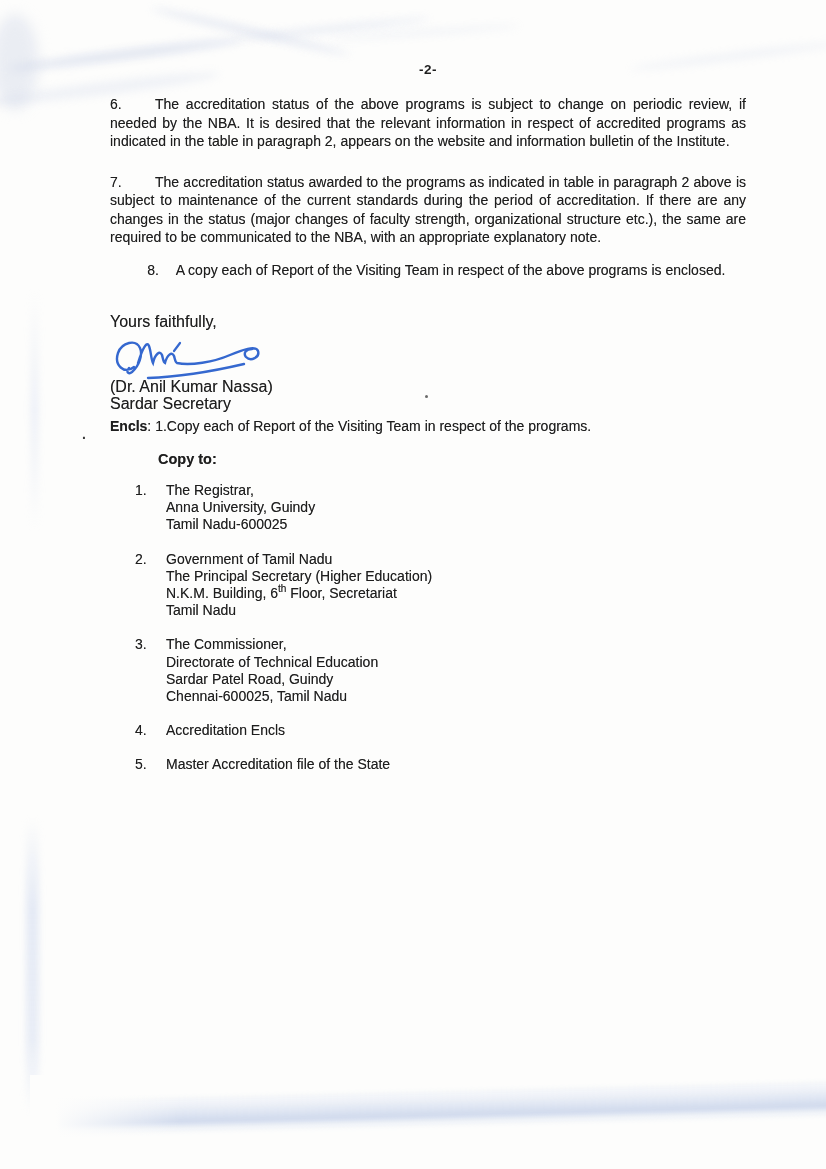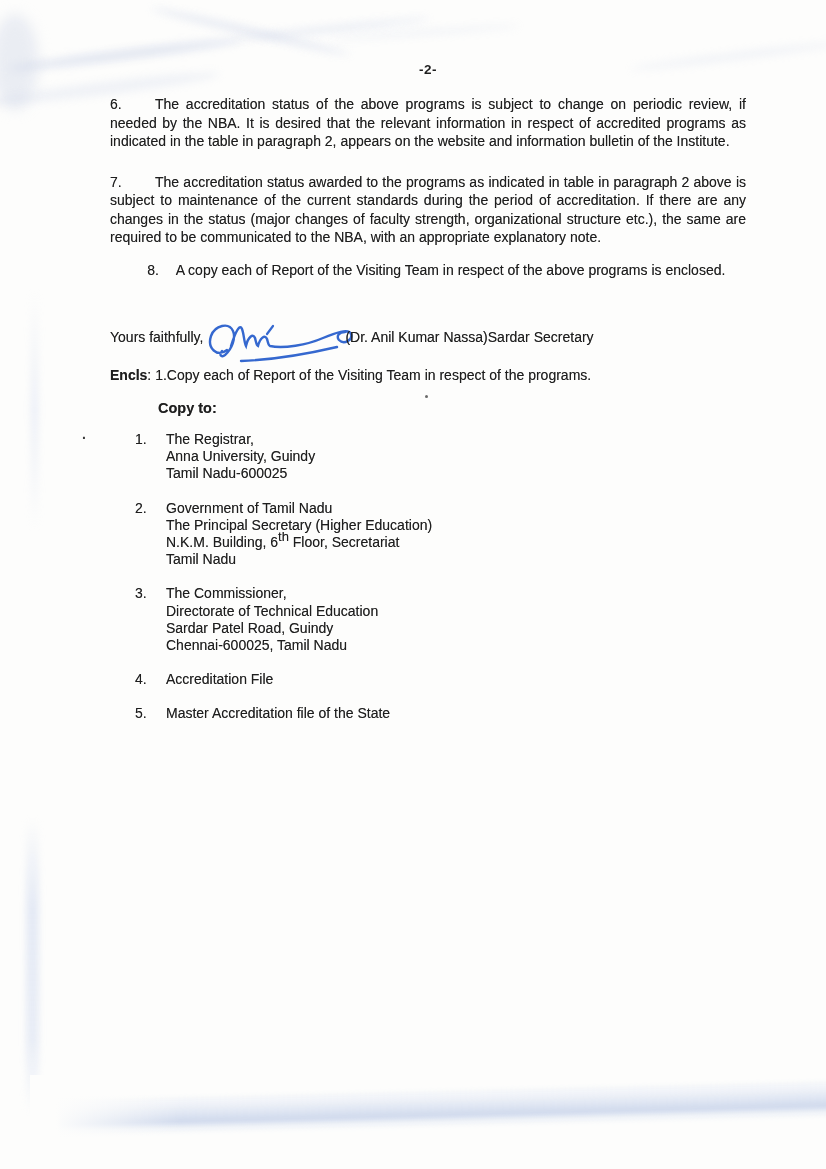--- a/index.html
+++ b/index.html
@@ -29,41 +29,41 @@
     text-align:justify;
     text-shadow:0 0 0.4px rgba(20,20,20,0.5);
   }
   .p6 { margin-top:18px; }
   .p7 { margin-top:22px; }
   .p8 { margin-top:14px; text-align:center; }
   .pnum { display:inline-block; width:45px; }
 
   .sig-block {
     margin-top:34px;
-    display:flex; flex-direction:row; align-items:center;
-    font-size:14px; line-height:17px;
+    display:flex; flex-direction:column; align-items:flex-start;
+    font-size:16px; line-height:17px;
     text-shadow:0 0 0.4px rgba(20,20,20,0.5);
   }
   .sig-svg { margin:3px -16px -7px 0; display:block; }
 
   .encls { margin:6px 0 0 0; font-size:14px; line-height:17px; text-shadow:0 0 0.4px rgba(20,20,20,0.5); }
   .encls .lbl { font-weight:bold; }
 
   .stray-dot { position:absolute; left:82px; top:426px; font-size:14px; font-weight:bold; color:#3a3a3a; z-index:3; }
 
   .copy-heading { margin-top:16px; font-weight:bold; font-size:14.5px; text-shadow:0 0 0.4px rgba(20,20,20,0.5);margin-left:48px; }
 
   .citem {
     display:flex; margin-top:17px; padding-left:25px;
     font-size:14px; line-height:17.2px;
     text-shadow:0 0 0.4px rgba(20,20,20,0.5);
   }
   .citem.first { margin-top:15px; }
   .cnum { width:31px; flex:none; }
-  sup { font-size:13px; line-height:0; vertical-align:super; }
+  sup { font-size:10px; line-height:0; vertical-align:super; }
 
   
   .art { position:absolute; z-index:1; pointer-events:none; }
   .streak { background:rgba(199,208,229,0.55); border-radius:50%; filter:blur(4px); }
   .a1 { left:8px;  top:50px;  width:235px; height:9px;  transform:rotate(-7deg); }
   .a2 { left:148px; top:28px; width:205px; height:7px;  transform:rotate(13deg); opacity:.8; }
   .a3 { left:230px; top:26px; width:200px; height:6px;  transform:rotate(-6deg); opacity:.7; }
   .a4 { left:-14px; top:82px; width:235px; height:13px; transform:rotate(-7deg); opacity:.45; }
   .a5 { left:330px; top:30px; width:190px; height:5px;  transform:rotate(-4deg); opacity:.45; }
   .a6 { right:-18px; top:52px; width:215px; height:8px; transform:rotate(-7deg); opacity:.4; }
@@ -163,21 +163,21 @@
         <div>The Commissioner,</div>
         <div>Directorate of Technical Education</div>
         <div>Sardar Patel Road, Guindy</div>
         <div>Chennai-600025, Tamil Nadu</div>
       </div>
     </div>
 
     <div class="citem">
       <div class="cnum">4.</div>
       <div>
-        <div>Accreditation File</div>
+        <div>Accreditation Encls</div>
       </div>
     </div>
 
     <div class="citem">
       <div class="cnum">5.</div>
       <div>
         <div>Master Accreditation file of the State</div>
       </div>
     </div>
 

